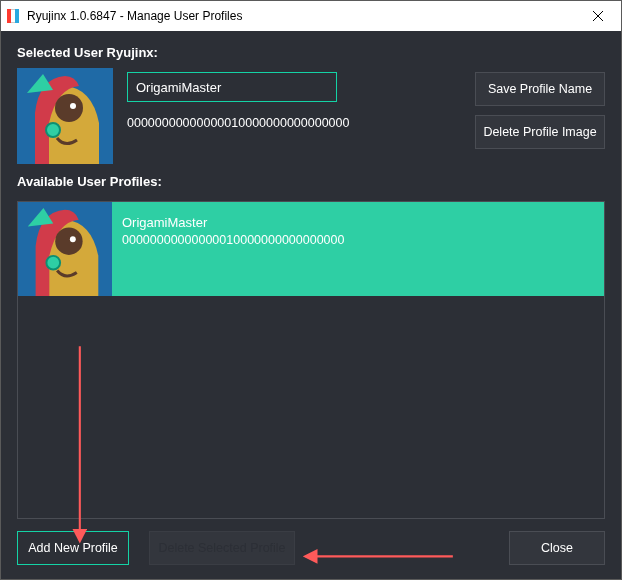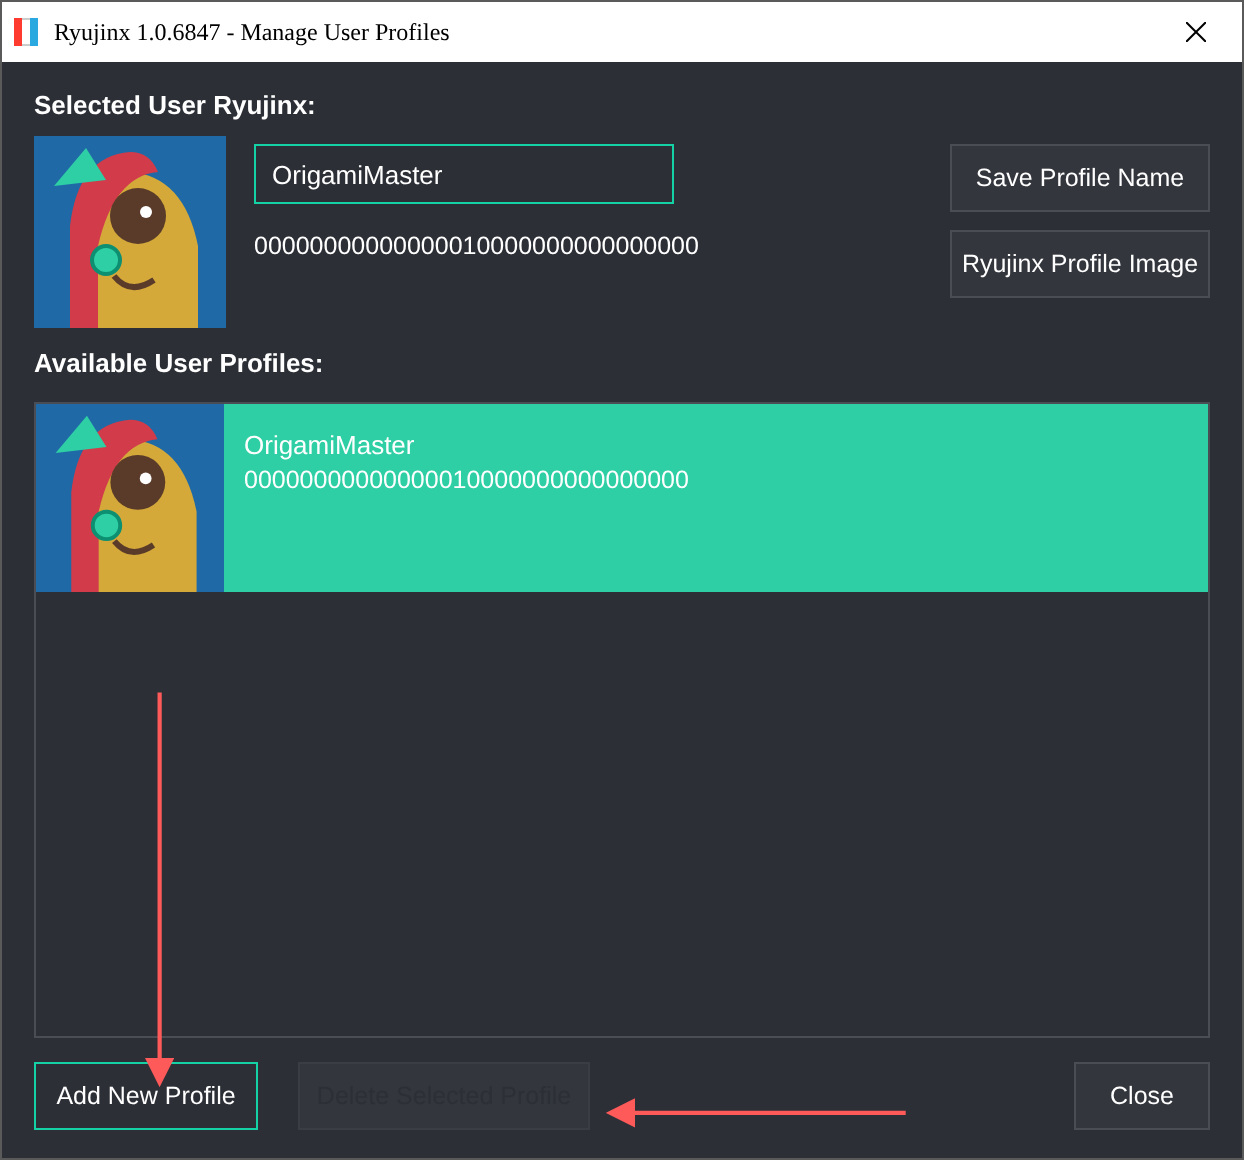--- a/index.html
+++ b/index.html
@@ -24,21 +24,20 @@
   
   .titlebar {
     height: 30px;
     background: #ffffff;
     display: flex;
     align-items: center;
     padding-left: 6px;
     color: #000;
     font-size: 12px;
     position: relative;
-    font-family: Liberation Serif, serif;
   }
   .titlebar .appicon {
     width: 14px;
     height: 14px;
     display: flex;
     margin-right: 6px;
   }
   .titlebar .appicon span {
     width: 4px;
     height: 14px;
@@ -180,21 +179,21 @@
     width: 112px;
   }
   .btn.disabled {
     color: #2c2f36;
     background: #33363d;
     border: 1px solid #3a3d44;
     width: 146px;
     cursor: default;
   }
   .btn.close {
-    width: 68px;
+    width: 96px;
     margin-left: auto;
   }
 
   
   .arrows {
     position: absolute;
     left: 0; top: 0; right: 0; bottom: 0;
     pointer-events: none;
   }
 </style>
@@ -234,21 +233,21 @@
         </svg>
       </div>
 
       <div class="name-col">
         <input class="name-input" type="text" value="OrigamiMaster" style="">
         <div class="uid">00000000000000010000000000000000</div>
       </div>
 
       <div class="right-btns">
         <div class="btn">Save Profile Name</div>
-        <div class="btn">Ryujinx Profile Image</div>
+        <div class="btn">Delete Profile Image</div>
       </div>
     </div>
 
     <div class="section-label avail-label">Available User Profiles:</div>
 
     <div class="profiles-box">
       <div class="profile-item">
         <div class="avatar">
           <svg viewBox="0 0 96 96">
             <rect width="96" height="96" fill="#1f6aa6"></rect>

